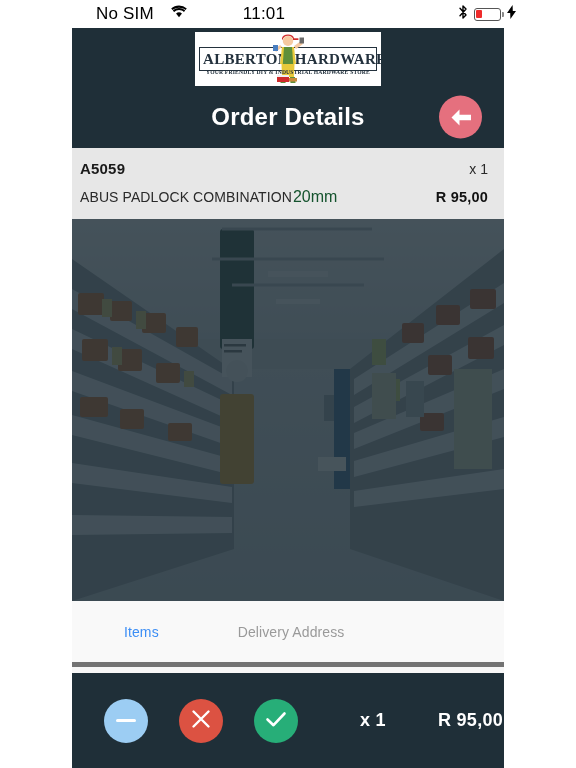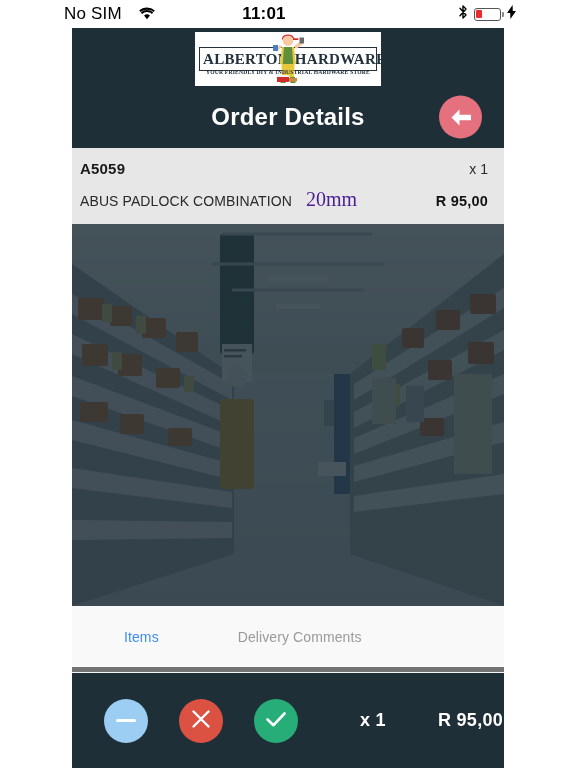--- a/index.html
+++ b/index.html
@@ -8,24 +8,24 @@
     background:#ffffff;
     font-family:"Liberation Sans", sans-serif;
     overflow:hidden;
   }
 
   
   .statusbar{
     position:absolute; top:0; left:0; width:576px; height:28px;
     display:flex; align-items:center; color:#000;
   }
-  .sb-left{ position:absolute; left:64px; display:flex; align-items:flex-end; gap:16px; }
+  .sb-left{ position:absolute; left:96px; display:flex; align-items:flex-start; gap:16px; }
   .sb-nosim{ font-size:17px; font-weight:400; letter-spacing:.2px; }
   .sb-center{ position:absolute; left:0; width:528px; text-align:center;
-    font-size:17px; font-weight:700; letter-spacing:.2px; }
+    font-size:17px; font-weight:400; letter-spacing:.2px; }
   .sb-right{ position:absolute; right:60px; display:flex; align-items:center; gap:6px; }
   .batt{
     width:27px; height:13px; border:1.3px solid #555; border-radius:3px;
     position:relative; display:flex; align-items:center; padding:1.2px;
   }
   .batt::after{
     content:""; position:absolute; right:-4px; top:3.5px;
     width:2.5px; height:5px; background:#888; border-radius:0 1px 1px 0;
   }
   .batt-fill{ height:100%; background:#ee2b2b; border-radius:1px; }
@@ -79,23 +79,23 @@
     display:flex; align-items:center; justify-content:center;
   }
   .backbtn svg{ display:block; }
 
   
   .itemcard{ background:#e7e7e7; padding:12px 16px 13px 8px; }
   .row1{ display:flex; justify-content:space-between; align-items:baseline; }
   .sku{ font-size:15px; font-weight:700; color:#1a1a1a; letter-spacing:.2px; }
   .qty-top{ font-size:14px; font-weight:400; color:#2a2a2a; }
   .row2{ display:flex; justify-content:space-between; align-items:baseline; margin-top:11px; }
-  .descwrap{ display:flex; align-items:baseline; gap:14px; }
+  .descwrap{ display:flex; align-items:baseline; gap:1px; }
   .desc{ font-size:14px; color:#2a2a2a; letter-spacing:.1px; }
-  .size{ font-size:20px; color:#4c1d95;font-family:Liberation Serif, serif; }
+  .size{ font-size:16px; color:#14532d; }
   .price{ font-size:14.5px; font-weight:700; color:#121212; letter-spacing:.2px; }
 
   
   .hero{ position:relative; width:432px; height:382px; overflow:hidden;
     background:#243640; }
   .hero-photo{ position:absolute; inset:0; }
   .hero-overlay{ position:absolute; inset:0; background:rgba(27,44,54,.80); }
 
   
   .tabs{
@@ -311,21 +311,21 @@
       <rect x="204" y="80" width="44" height="5" fill="#eef0ef"></rect>
 
       <rect x="262" y="150" width="16" height="120" fill="#3f6b93"></rect>
       <rect x="246" y="238" width="28" height="14" fill="#f2f2f0"></rect>
     </svg>
     <div class="hero-overlay"></div>
   </div>
 
   <div class="tabs">
     <button class="tab active tab-items">Items</button>
-    <button class="tab tab-addr">Delivery Comments</button>
+    <button class="tab tab-addr">Delivery Address</button>
   </div>
 
   <div class="actionbar">
     <button class="circlebtn btn-minus">
       <span class="minus-bar"></span>
     </button>
     <button class="circlebtn btn-cancel">
       <span>
         <svg width="22" height="22" viewBox="0 0 22 22">
           <path d="M3.5 3.5 18.5 18.5M18.5 3.5 3.5 18.5" stroke="#ffffff" stroke-width="2.4" stroke-linecap="round"></path>

